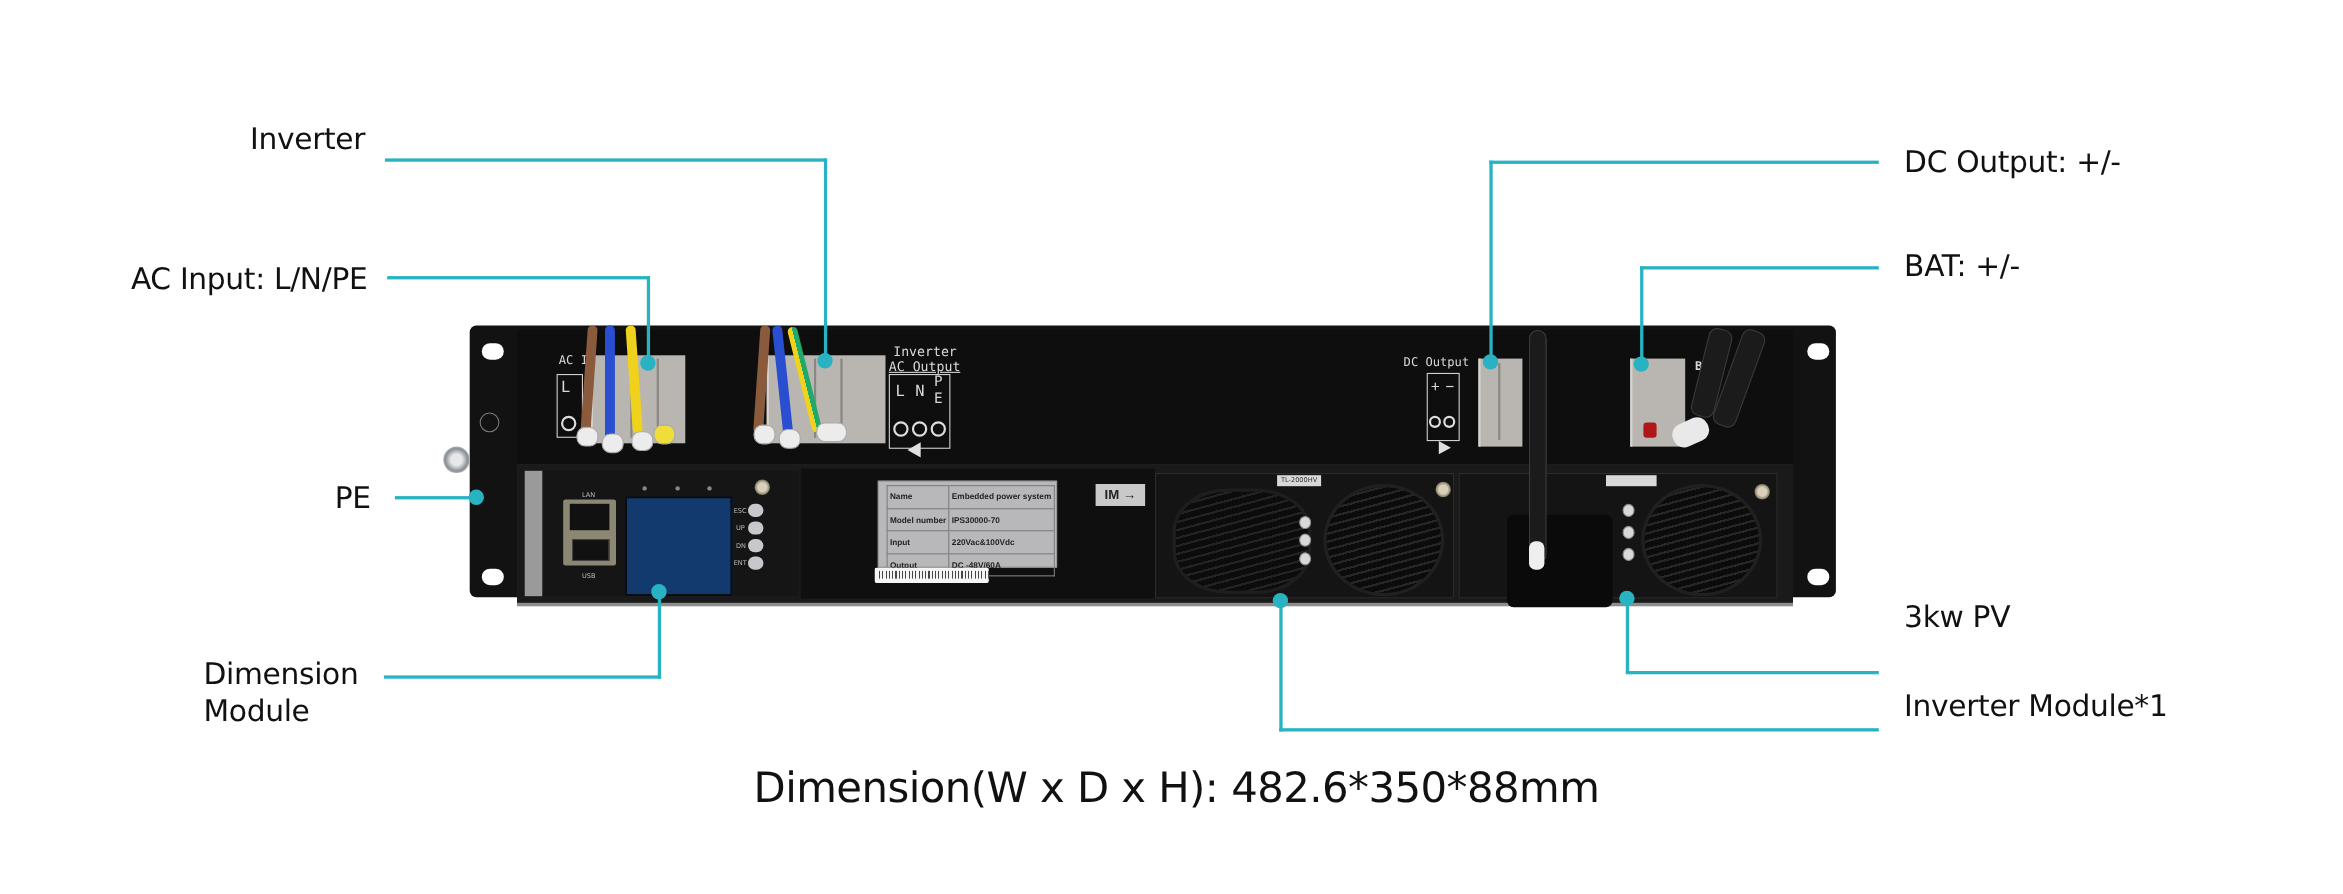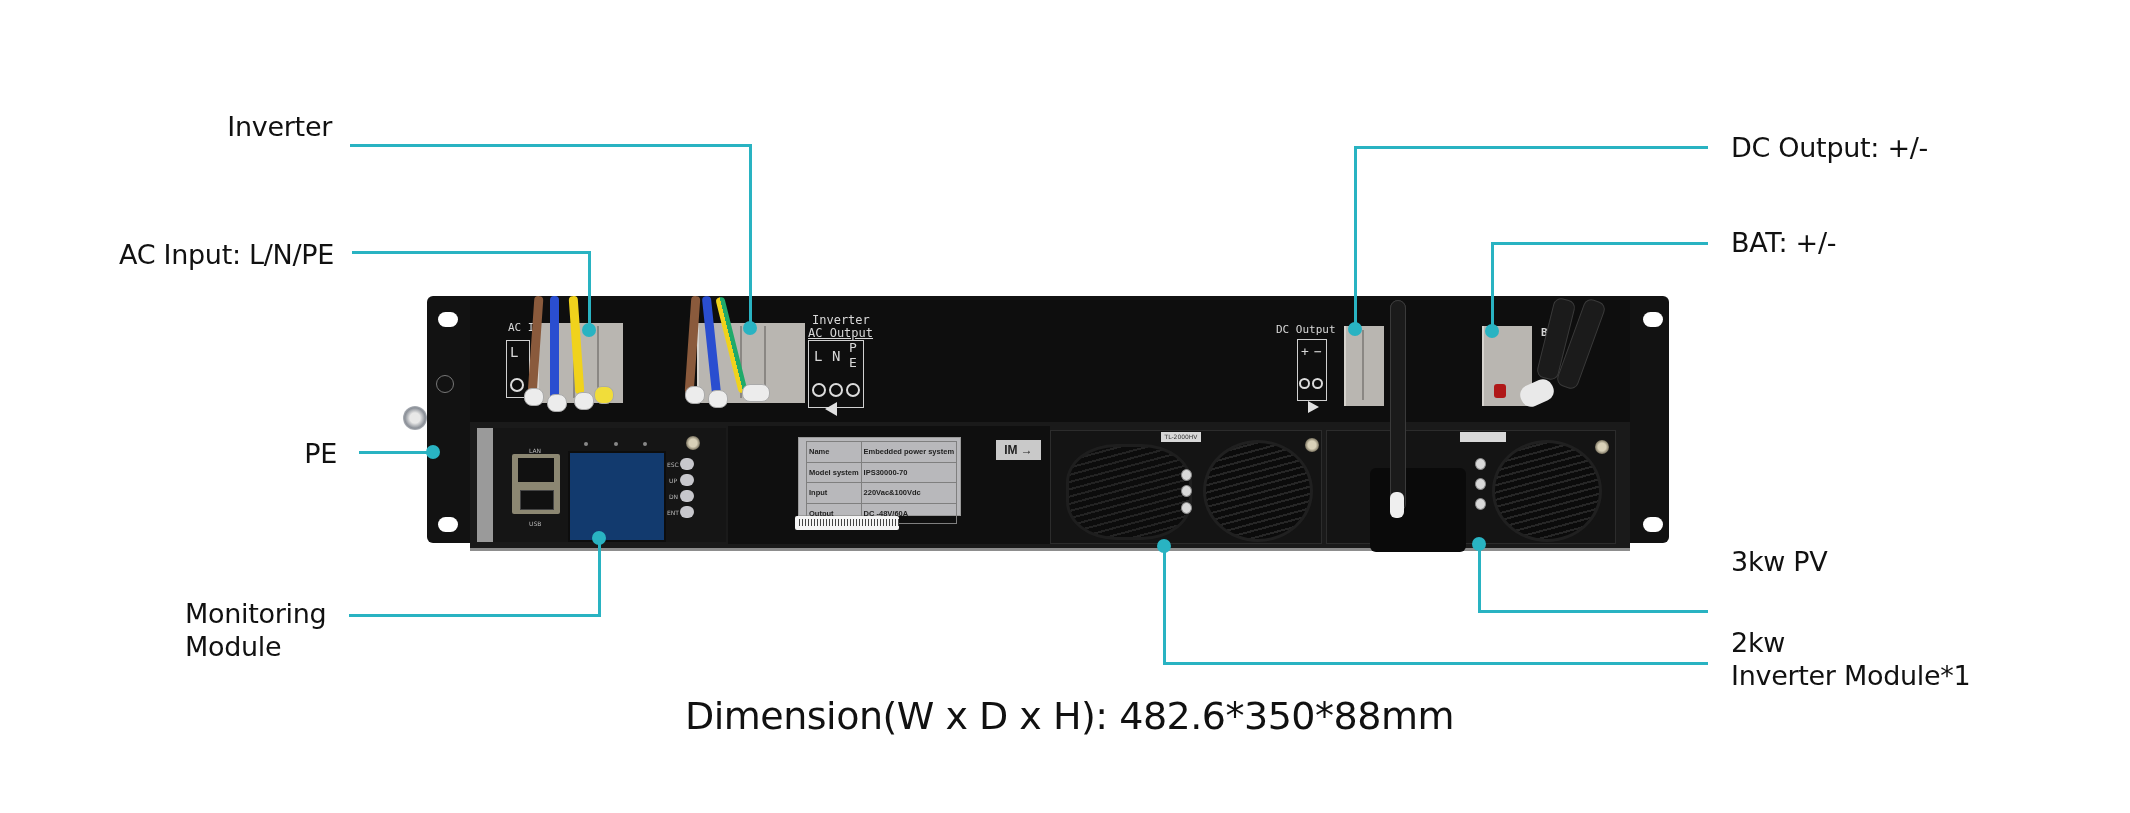--- a/index.html
+++ b/index.html
@@ -49,31 +49,30 @@
 </style>
 </head>
 <body>
 
 <div class="callout-text right-align" style="right:1798px; top:110px;">
   <div>Inverter</div>
 </div>
 <div class="callout-text right-align" style="right:1796px; top:238px;">AC Input: L/N/PE</div>
 <div class="callout-text right-align" style="right:1793px; top:437px;">PE</div>
 <div class="callout-text" style="left:185px; top:597px;">
-  <div>Monitoring</div>
+  <div>Dimension</div>
   <div>Module</div>
 </div>
 
 <div class="callout-text" style="left:1731px; top:131px;">DC Output: +/-</div>
 <div class="callout-text" style="left:1731px; top:226px;">BAT: +/-</div>
 <div class="callout-text" style="left:1731px; top:545px;">
   <div>3kw PV</div>
 </div>
 <div class="callout-text" style="left:1731px; top:626px;">
-  <div>2kw</div>
   <div>Inverter Module*1</div>
 </div>
 
 <div class="chassis"></div>
 <div class="ear-hole" style="left:438px; top:312px;"></div>
 <div class="ear-hole" style="left:438px; top:517px;"></div>
 <div class="ear-hole" style="left:1643px; top:312px;"></div>
 <div class="ear-hole" style="left:1643px; top:517px;"></div>
 
 <div class="abs" style="left:436px; top:375px; width:16px; height:16px; border:1px solid #777; border-radius:50%;"></div>
@@ -164,21 +163,21 @@
 
 <div class="abs" style="left:728px; top:426px; width:322px; height:118px; background:#0f0f0f;"></div>
 <div class="label-sticker"></div>
 <table class="label-table">
   <tbody>
       <tr>
         <td>Name</td>
         <td>Embedded power system</td>
       </tr>
   <tr>
-        <td>Model system</td>
+        <td>Model number</td>
         <td>IPS30000-70</td>
       </tr>
   <tr>
         <td>Input</td>
         <td>220Vac&amp;100Vdc</td>
       </tr>
   <tr>
         <td>Output</td>
         <td>DC -48V/60A</td>
       </tr>

